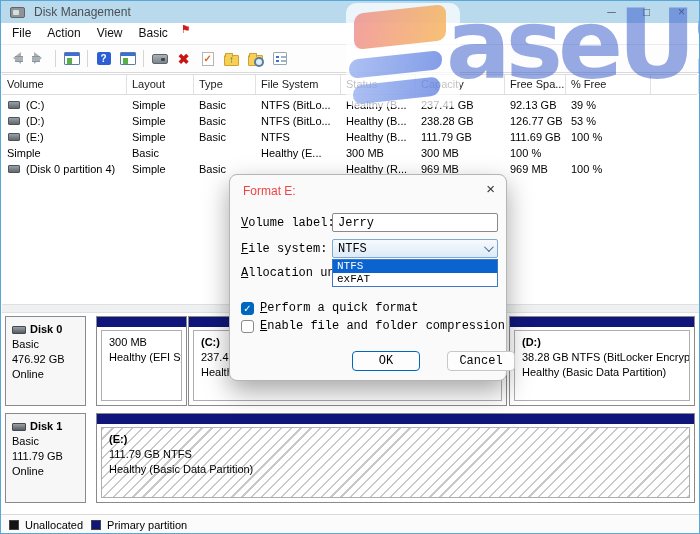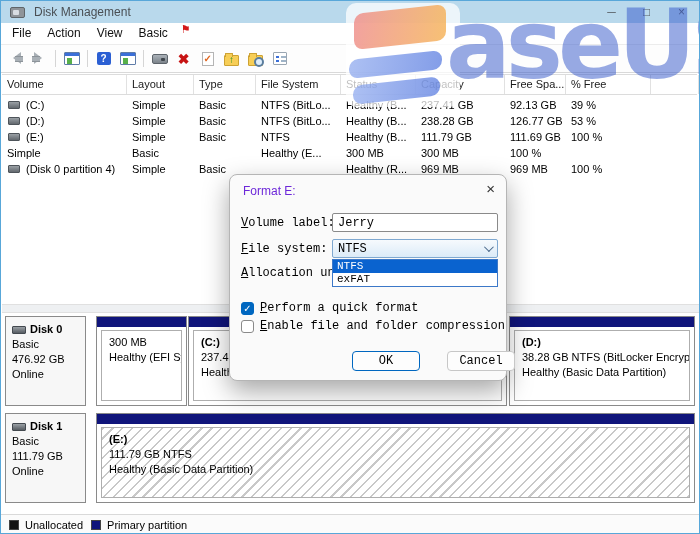--- a/index.html
+++ b/index.html
@@ -82,21 +82,21 @@
   .watermark { position:absolute; left:345px; top:2px; width:355px; height:110px; z-index:60; pointer-events:none; }
   .wm-wash { position:absolute; left:0; top:0; width:114px; height:104px; background:rgba(255,255,255,.72); border-radius:10px; }
   .wm-bar { position:absolute; border-radius:9px; transform:skewY(-6deg); }
   .wm-top { left:8px; top:6px; width:92px; height:36px; background:linear-gradient(100deg,#ee8a88,#f5b152); opacity:.8; }
   .wm-mid { left:3px; top:52px; width:93px; height:19px; background:linear-gradient(100deg,#8aa6ee,#4e73de); opacity:.7; }
   .wm-bot { left:7px; top:78px; width:87px; height:19px; background:linear-gradient(100deg,#8aa6ee,#4e73de); opacity:.7; }
   .wm-text { position:absolute; left:100px; top:-14px; font-size:96px; font-weight:bold; letter-spacing:-5px; color:rgba(49,86,202,.5); font-family:"DejaVu Sans", sans-serif; }
 
   
   .dialog { position:absolute; left:228px; top:173px; width:278px; height:207px; background:#fafafa; border:1px solid #b5b5b5; border-radius:8px; box-shadow:0 10px 26px rgba(0,0,0,.35); z-index:100; font-size:12px; }
-  .dlg-title { position:absolute; left:13px; top:9px; font-size:12px; color:#6d28d9; }
+  .dlg-title { position:absolute; left:13px; top:9px; font-size:12px; color:#ef4444; }
   .dlg-close { position:absolute; right:11px; top:6px; font-size:15px; color:#333; line-height:1; }
   .dlg-label { position:absolute; left:11px; font-family:"Liberation Mono", monospace; font-size:12px; color:#000; }
   .dlg-label::first-letter { text-decoration:underline; }
   .dlg-input { position:absolute; left:102px; top:38px; width:166px; height:19px; border:1px solid #8a8a8a; background:#fff; font-family:"Liberation Mono", monospace; font-size:12px; padding:0 5px; border-radius:2px; }
   .combo { position:absolute; left:102px; top:64px; width:166px; height:19px; border:1px solid #7fa8d0; background:linear-gradient(#f6fafd,#dcebf8); border-radius:2px; font-family:"Liberation Mono", monospace; font-size:12px; padding:2px 5px; }
   .combo .chev { position:absolute; right:6px; top:5px; width:7px; height:7px; border-right:1.5px solid #4a6franchise; border-right:1.5px solid #4a688a; border-bottom:1.5px solid #4a688a; transform:rotate(45deg) translateY(-2px); }
   .droplist { position:absolute; left:102px; top:84px; width:166px; border:1px solid #3c78c8; background:#fff; z-index:10; font-family:"Liberation Mono", monospace; font-size:11px; }
   .dropitem { height:13px; line-height:13px; padding-left:4px; color:#000; }
   .dropitem.sel { background:#0a63cf; color:#fff; }
   .chk-row { position:absolute; left:11px; display:flex; align-items:center; gap:6px; }

